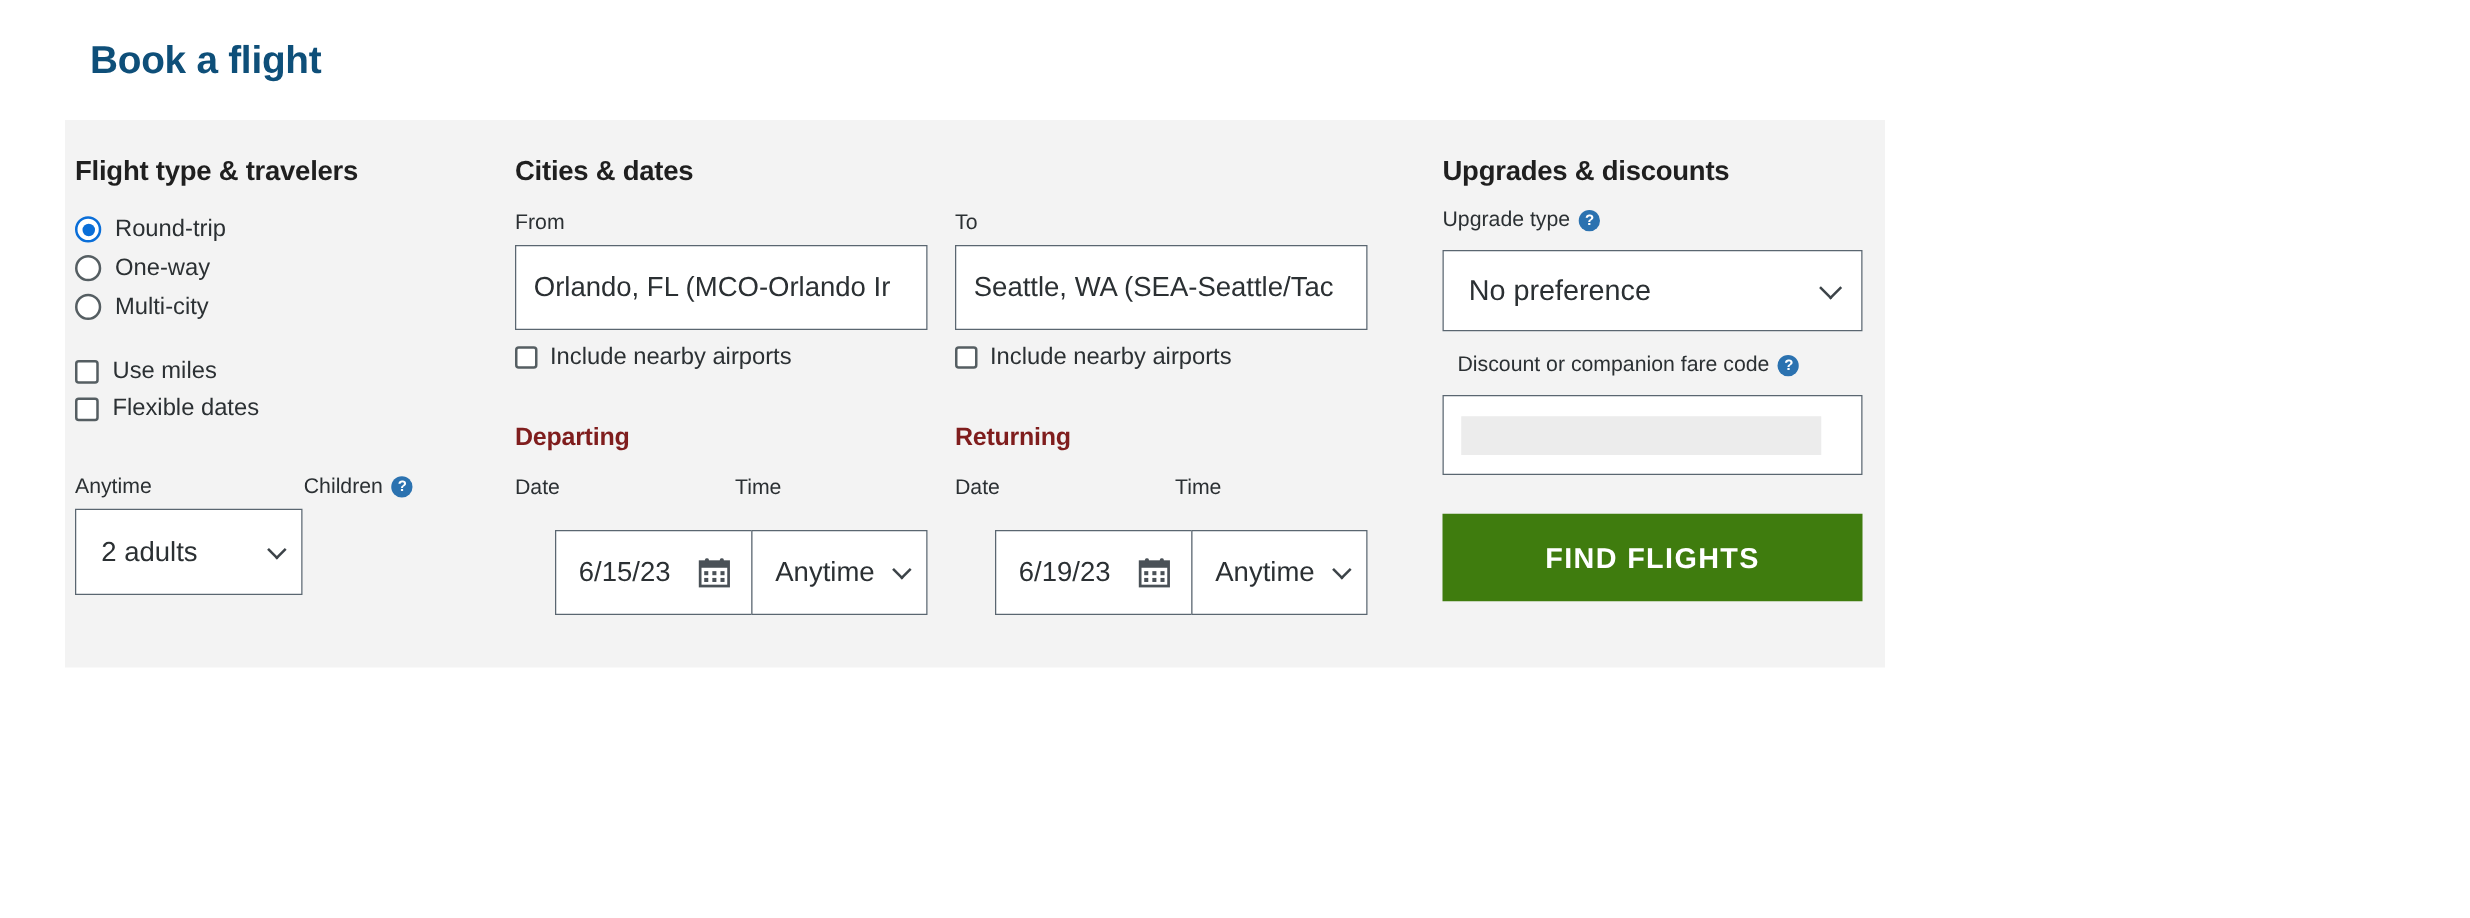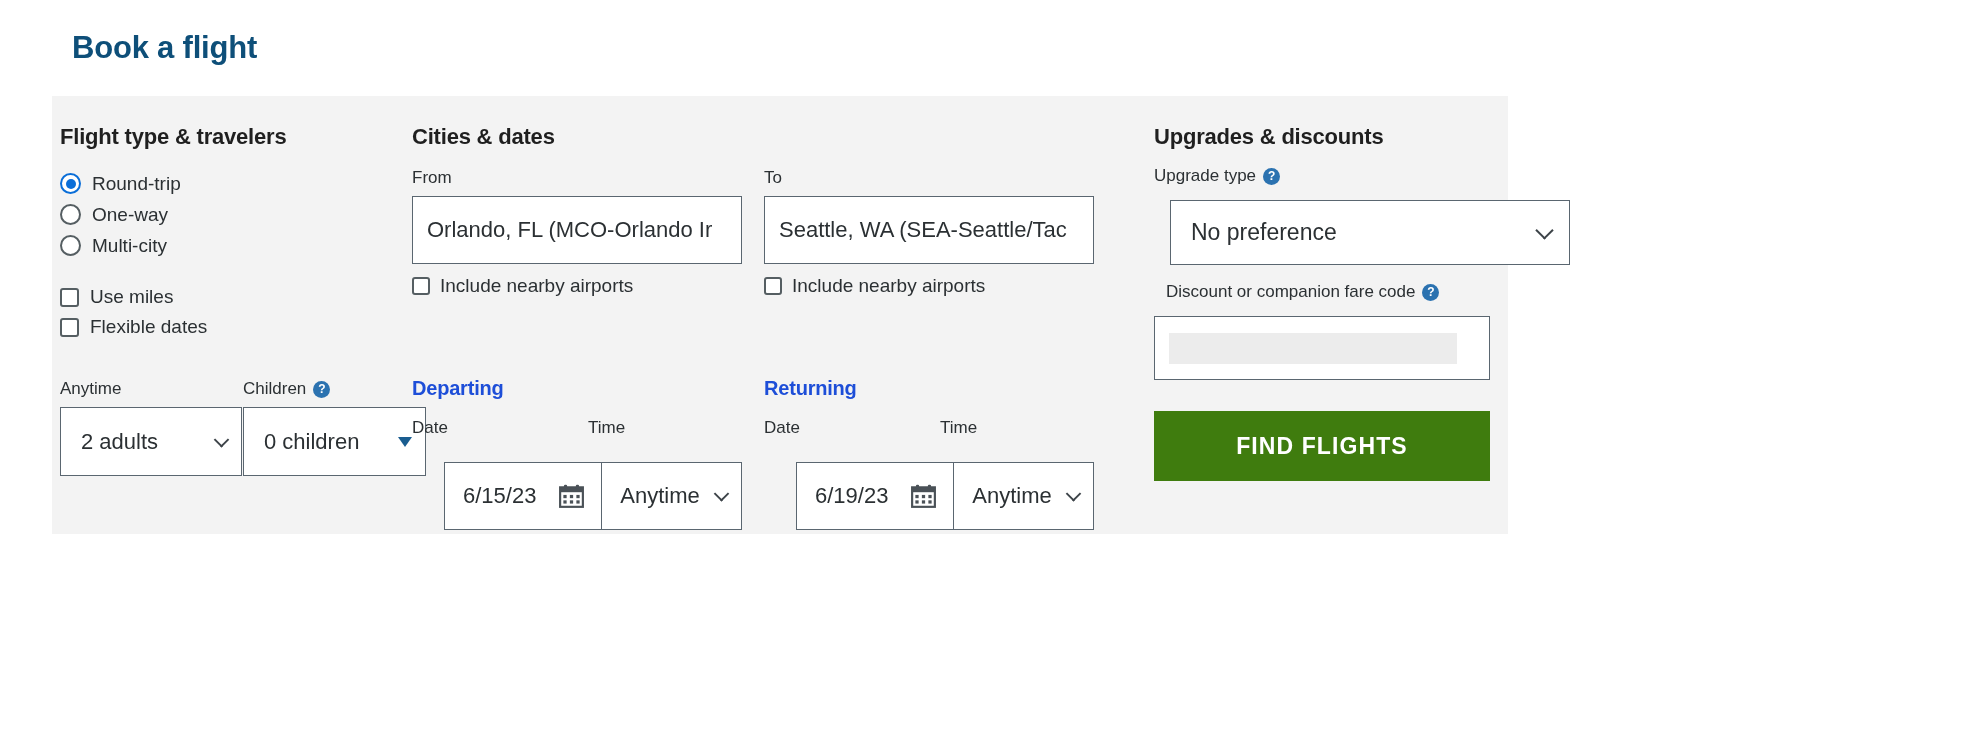--- a/index.html
+++ b/index.html
@@ -197,24 +197,23 @@
   .nearby-row .check-mark { width: 18px; height: 18px; margin-right: 10px; }
   .nearby-label { font-size: 19px; color: #2b3033; white-space: nowrap; }
 
   
   .dates-row { position: absolute; top: 243px; left: 0; display: flex; }
   .trip-block { width: 330px; }
   .trip-block.second { margin-left: 22px; }
   .trip-heading {
     font-size: 20px;
     font-weight: bold;
-    color: #1d4ed8;
+    color: #7f1d1d;
     margin-bottom: 18px;
     letter-spacing: -0.2px;
-    margin-top: 38px;
   }
   .dt-labels { display: flex; }
   .dt-label-date { width: 176px; font-size: 17px; color: #2b3033; }
   .dt-label-time { width: 154px; font-size: 17px; color: #2b3033; }
   .dt-fields { display: flex; margin-top: 24px; padding-left: 32px; }
   .date-field {
     width: 176px;
     background: #ffffff;
     border: 1px solid #5a6670;
     height: 68px;
@@ -236,21 +235,21 @@
     padding: 0 30px 0 18px;
     position: relative;
     cursor: pointer;
   }
   .time-field .val { font-size: 22px; color: #2b3033; }
 
   .cal-icon { width: 27px; height: 26px; flex: 0 0 auto; }
 
   
   .upg-label-1 { position: absolute; top: 70px; left: 0; }
-  .upg-select { position: absolute; top: 104px; left: 16px; width: 400px; }
+  .upg-select { position: absolute; top: 104px; left: 0; width: 336px; }
   .upg-select .select-box { height: 65px; padding-left: 20px; }
   .upg-select .select-box .val { font-size: 23px; }
   .upg-select .chevron {
     right: 18px;
     width: 13px; height: 13px;
     border-right-width: 2px;
     border-bottom-width: 2px;
   }
 
   .disc-label { position: absolute; top: 186px; left: 0; margin-left: 12px; }
@@ -338,26 +337,20 @@
               <span>Children</span>
               <span class="help-icon">?</span>
             </div>
           </div>
         </div>
         <div class="travelers-row">
           <div class="adults-wrap">
             <div class="select-box">
               <span class="val">2 adults</span>
               <span class="chevron"></span>
-            </div>
-          </div>
-          <div class="children-wrap">
-            <div class="select-box">
-              <span class="val">0 children</span>
-              <span class="tri-down"></span>
             </div>
           </div>
         </div>
       </div>
     </div>
 
     <div class="col col-2">
       <div class="col-heading">Cities &amp; dates</div>
 
       <div class="cities-row">

